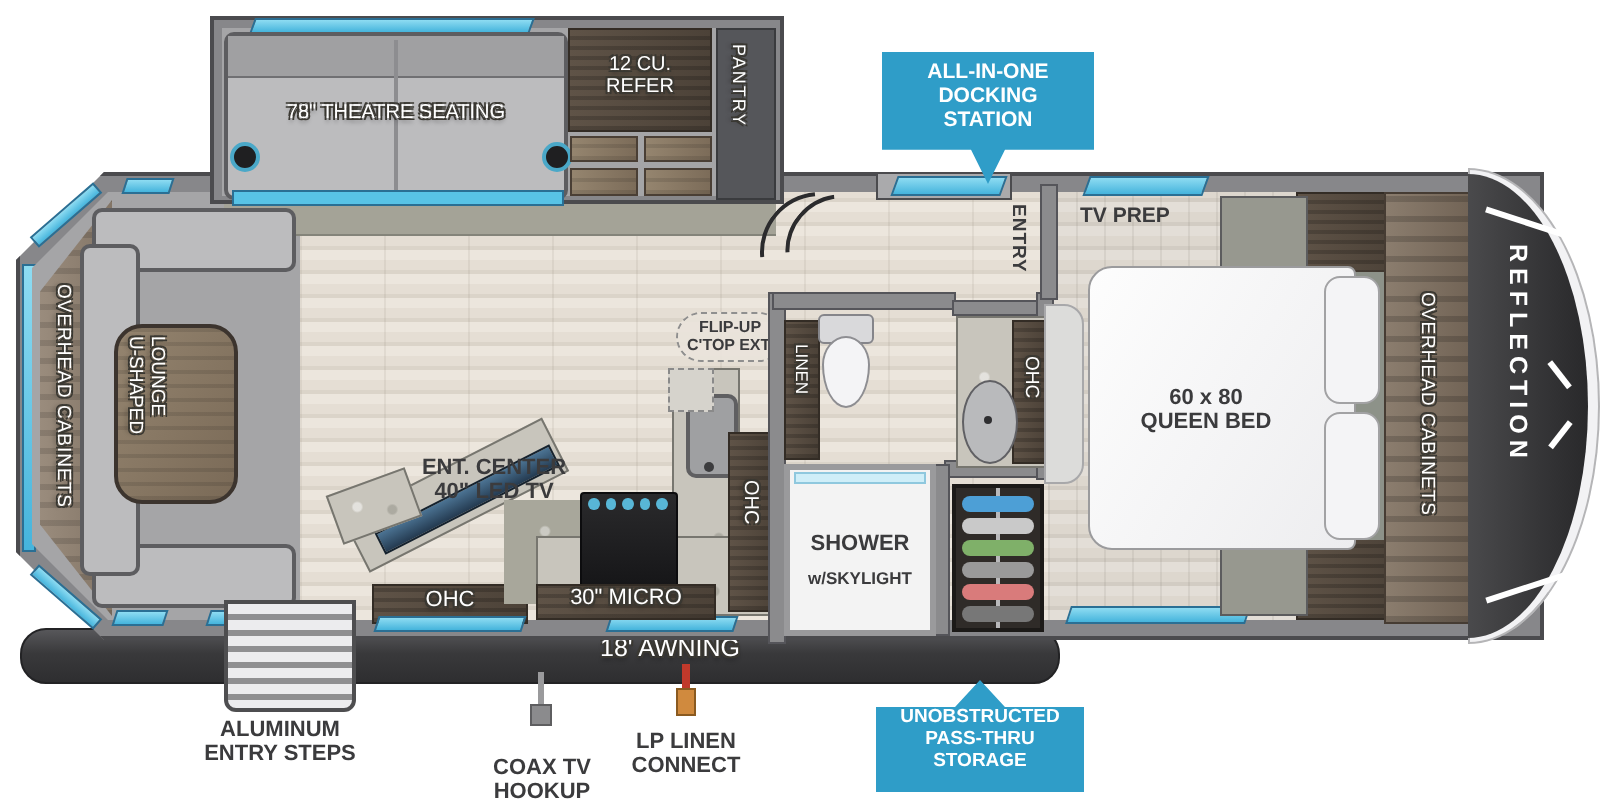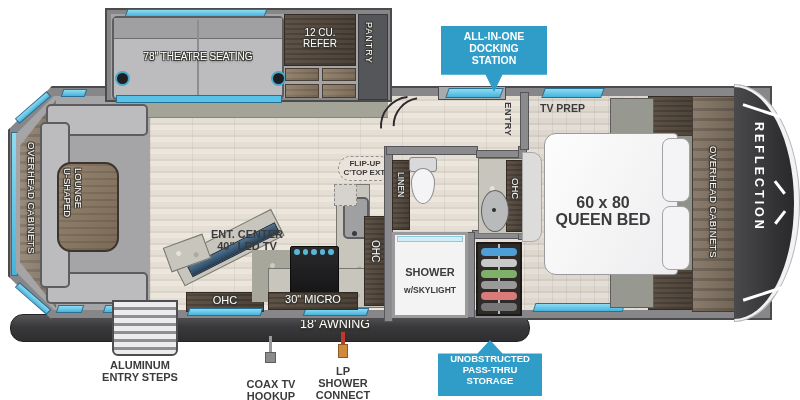--- a/index.html
+++ b/index.html
@@ -191,21 +191,21 @@
   <div class="abs darkwood" style="left:648px;top:96px;width:50px;height:42px;"></div>
   <div class="abs darkwood" style="left:648px;top:266px;width:50px;height:44px;"></div>
   <div class="abs" style="left:610px;top:98px;width:42px;height:36px;background:#97988f;border:1px solid #5c5c5e;"></div>
   <div class="abs" style="left:610px;top:270px;width:42px;height:36px;background:#97988f;border:1px solid #5c5c5e;"></div>
   <div class="abs" style="left:646px;top:136px;width:52px;height:134px;background:
        radial-gradient(circle at 30% 30%, rgba(255,255,255,.25) 0 2px, transparent 3px),#8d9289;"></div>
 
   <div class="abs" style="left:544px;top:133px;width:132px;height:140px;background:linear-gradient(120deg,#fdfdfd,#ededef);border:1.5px solid #9b9b9d;border-radius:12px 4px 4px 12px;"></div>
   <div class="abs" style="left:662px;top:138px;width:26px;height:62px;background:#f4f4f6;border:1.5px solid #a2a2a4;border-radius:8px;"></div>
   <div class="abs" style="left:662px;top:206px;width:26px;height:62px;background:#f4f4f6;border:1.5px solid #a2a2a4;border-radius:8px;"></div>
-  <div class="abs dlabel ctr" style="left:548px;top:194px;width:110px;font-size:16px;">
+  <div class="abs dlabel ctr" style="left:548px;top:194px;width:110px;font-size:11px;">
     <span>60 x 80</span><br>
     <span>QUEEN BED</span>
   </div>
 
   <div class="abs" style="left:692px;top:96px;width:50px;height:216px;background:
        repeating-linear-gradient(0deg, rgba(0,0,0,.16) 0 3px, transparent 3px 10px),linear-gradient(90deg,#8b7d6e,#6e6052);border:1px solid #46false3c33;border:1px solid #463c33;box-sizing:border-box;"></div>
   <div class="abs wlabel vert" style="left:708px;top:146px;font-size:9.5px;letter-spacing:.5px;">OVERHEAD CABINETS</div>
 
   <div class="abs accent" style="left:734px;top:84px;width:66px;height:238px;border-radius:0 100% 100% 0/0 50% 50% 0;border:1px solid #b5b5b7;box-sizing:border-box;"></div>
   <div class="abs" style="left:734px;top:87px;width:60px;height:232px;border-radius:0 100% 100% 0/0 50% 50% 0;background:linear-gradient(90deg,#4a4a4c,#323234 70%,#29292b);"></div>
@@ -236,17 +236,17 @@
   </div>
   <div class="abs" style="left:269px;top:336px;width:3px;height:18px;background:#9a9a9c;"></div>
   <div class="abs" style="left:265px;top:352px;width:11px;height:11px;background:#8b8b8d;border:1px solid #5e5e60;box-sizing:border-box;"></div>
   <div class="abs dlabel ctr" style="left:240px;top:366px;width:62px;font-size:11px;margin-top:13px;">
     <span>COAX TV</span><br>
     <span>HOOKUP</span>
   </div>
   <div class="abs" style="left:341px;top:332px;width:4px;height:13px;background:#c0392b;"></div>
   <div class="abs" style="left:338px;top:344px;width:10px;height:14px;background:#d08a3e;border:1px solid #8a5a20;box-sizing:border-box;"></div>
   <div class="abs dlabel ctr" style="left:312px;top:366px;width:62px;font-size:11px;">
-    <span>LP SHOWER</span><br>
+    <span>LP LINEN</span><br>
     <span>CONNECT</span>
   </div>
 
 </div>
 
 </body></html>

